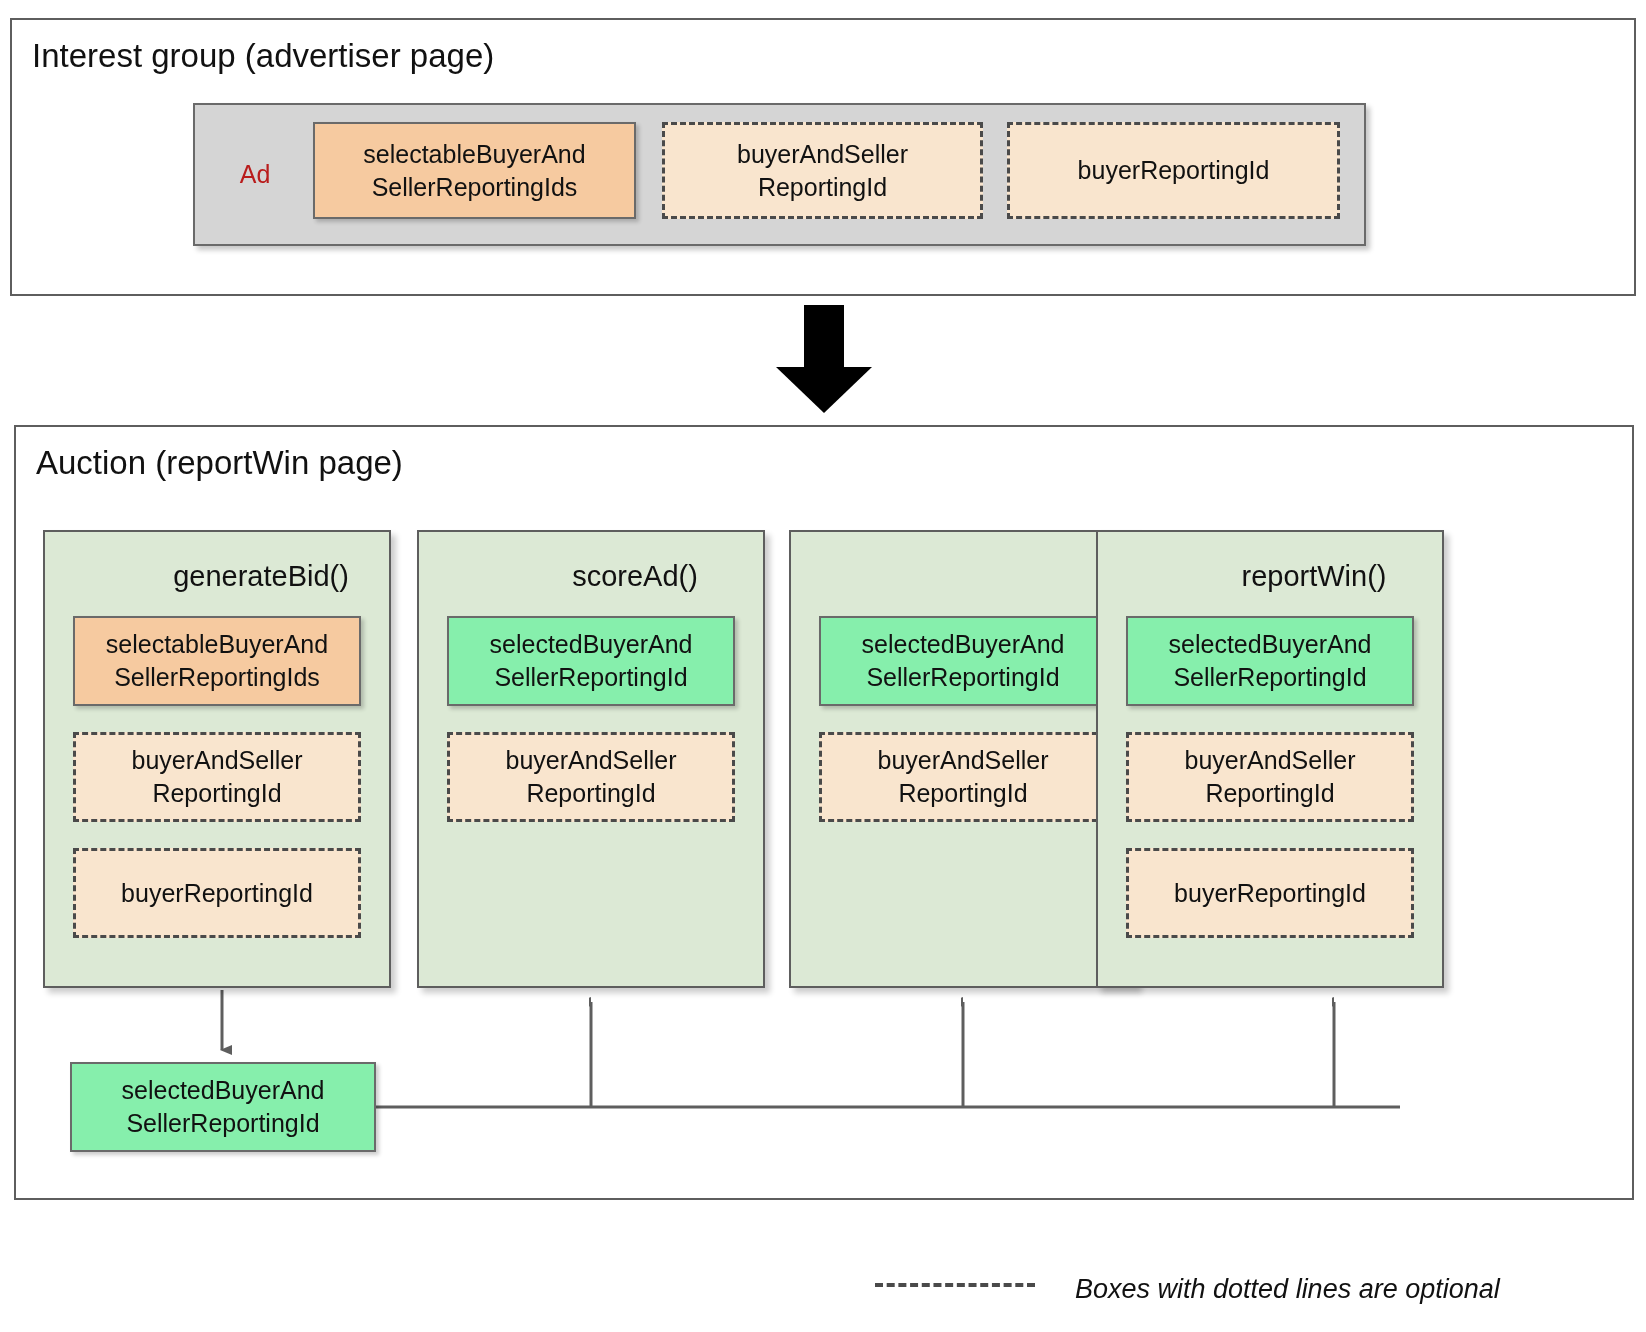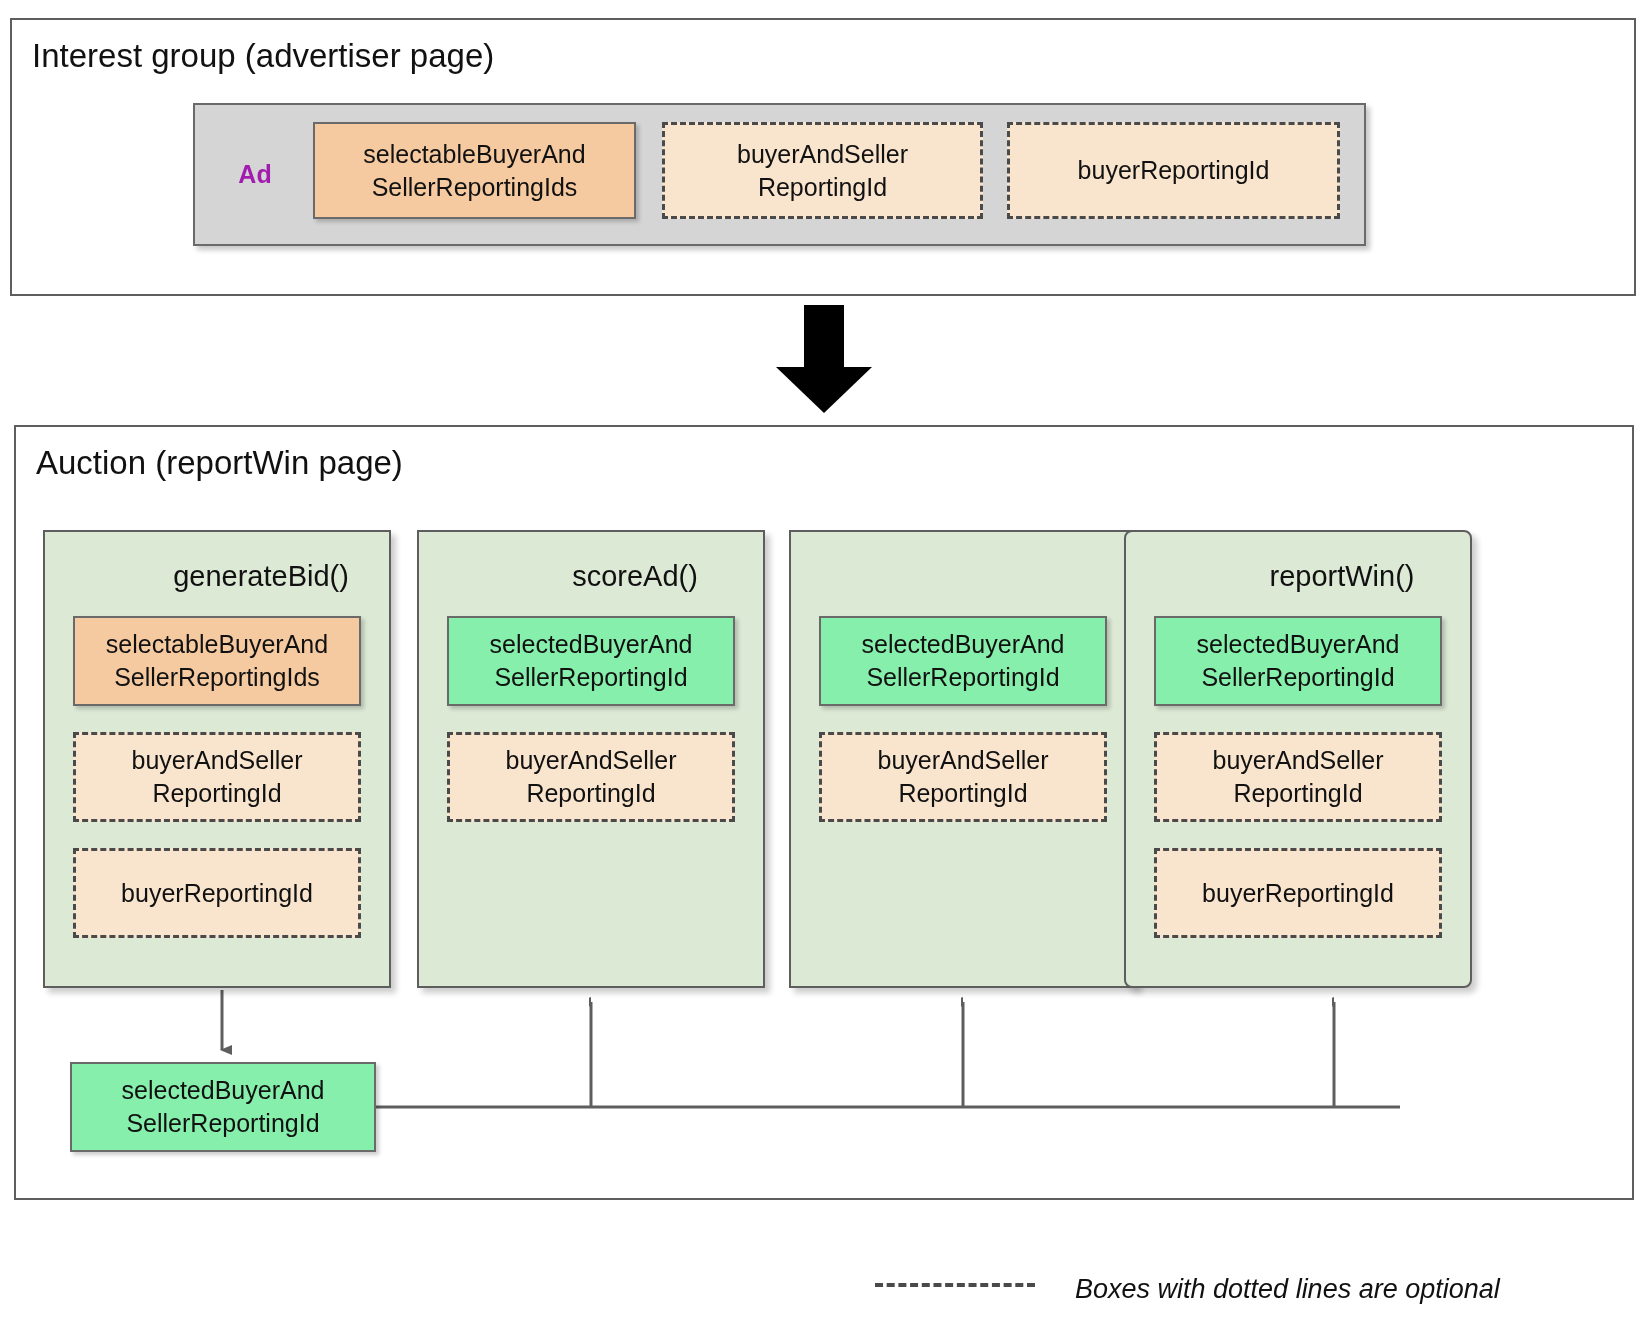--- a/index.html
+++ b/index.html
@@ -63,22 +63,22 @@
     border: 2px solid #6a6a6a;
     box-sizing: border-box;
     box-shadow: 4px 4px 5px rgba(0,0,0,0.22);
     display: flex;
     align-items: center;
   }
   #ad-label {
     width: 120px;
     text-align: center;
     font-size: 25px;
-    font-weight: bold;
-    color: #a21caf;
+    font-weight: normal;
+    color: #b91c1c;
     flex: 0 0 auto;
   }
 
   
   .field-box {
     box-sizing: border-box;
     display: flex;
     align-items: center;
     justify-content: center;
     text-align: center;
@@ -141,21 +141,21 @@
     width: 348px;
     height: 458px;
     background: #dce9d5;
     border: 2px solid #5e5e5e;
     box-sizing: border-box;
     box-shadow: 5px 5px 6px rgba(0,0,0,0.20);
   }
   #col-generatebid { left: 43px; }
   #col-scoread     { left: 417px; }
   #col-reportresult{ left: 789px; }
-  #col-reportwin   { left: 1124px; border-radius: 8px; }
+  #col-reportwin   { left: 1096px; }
 
   .func-title {
     position: absolute;
     left: 0;
     top: 26px;
     width: 100%;
     text-align: center;
     font-size: 29px;
     line-height: 36px;
     color: #111111;

